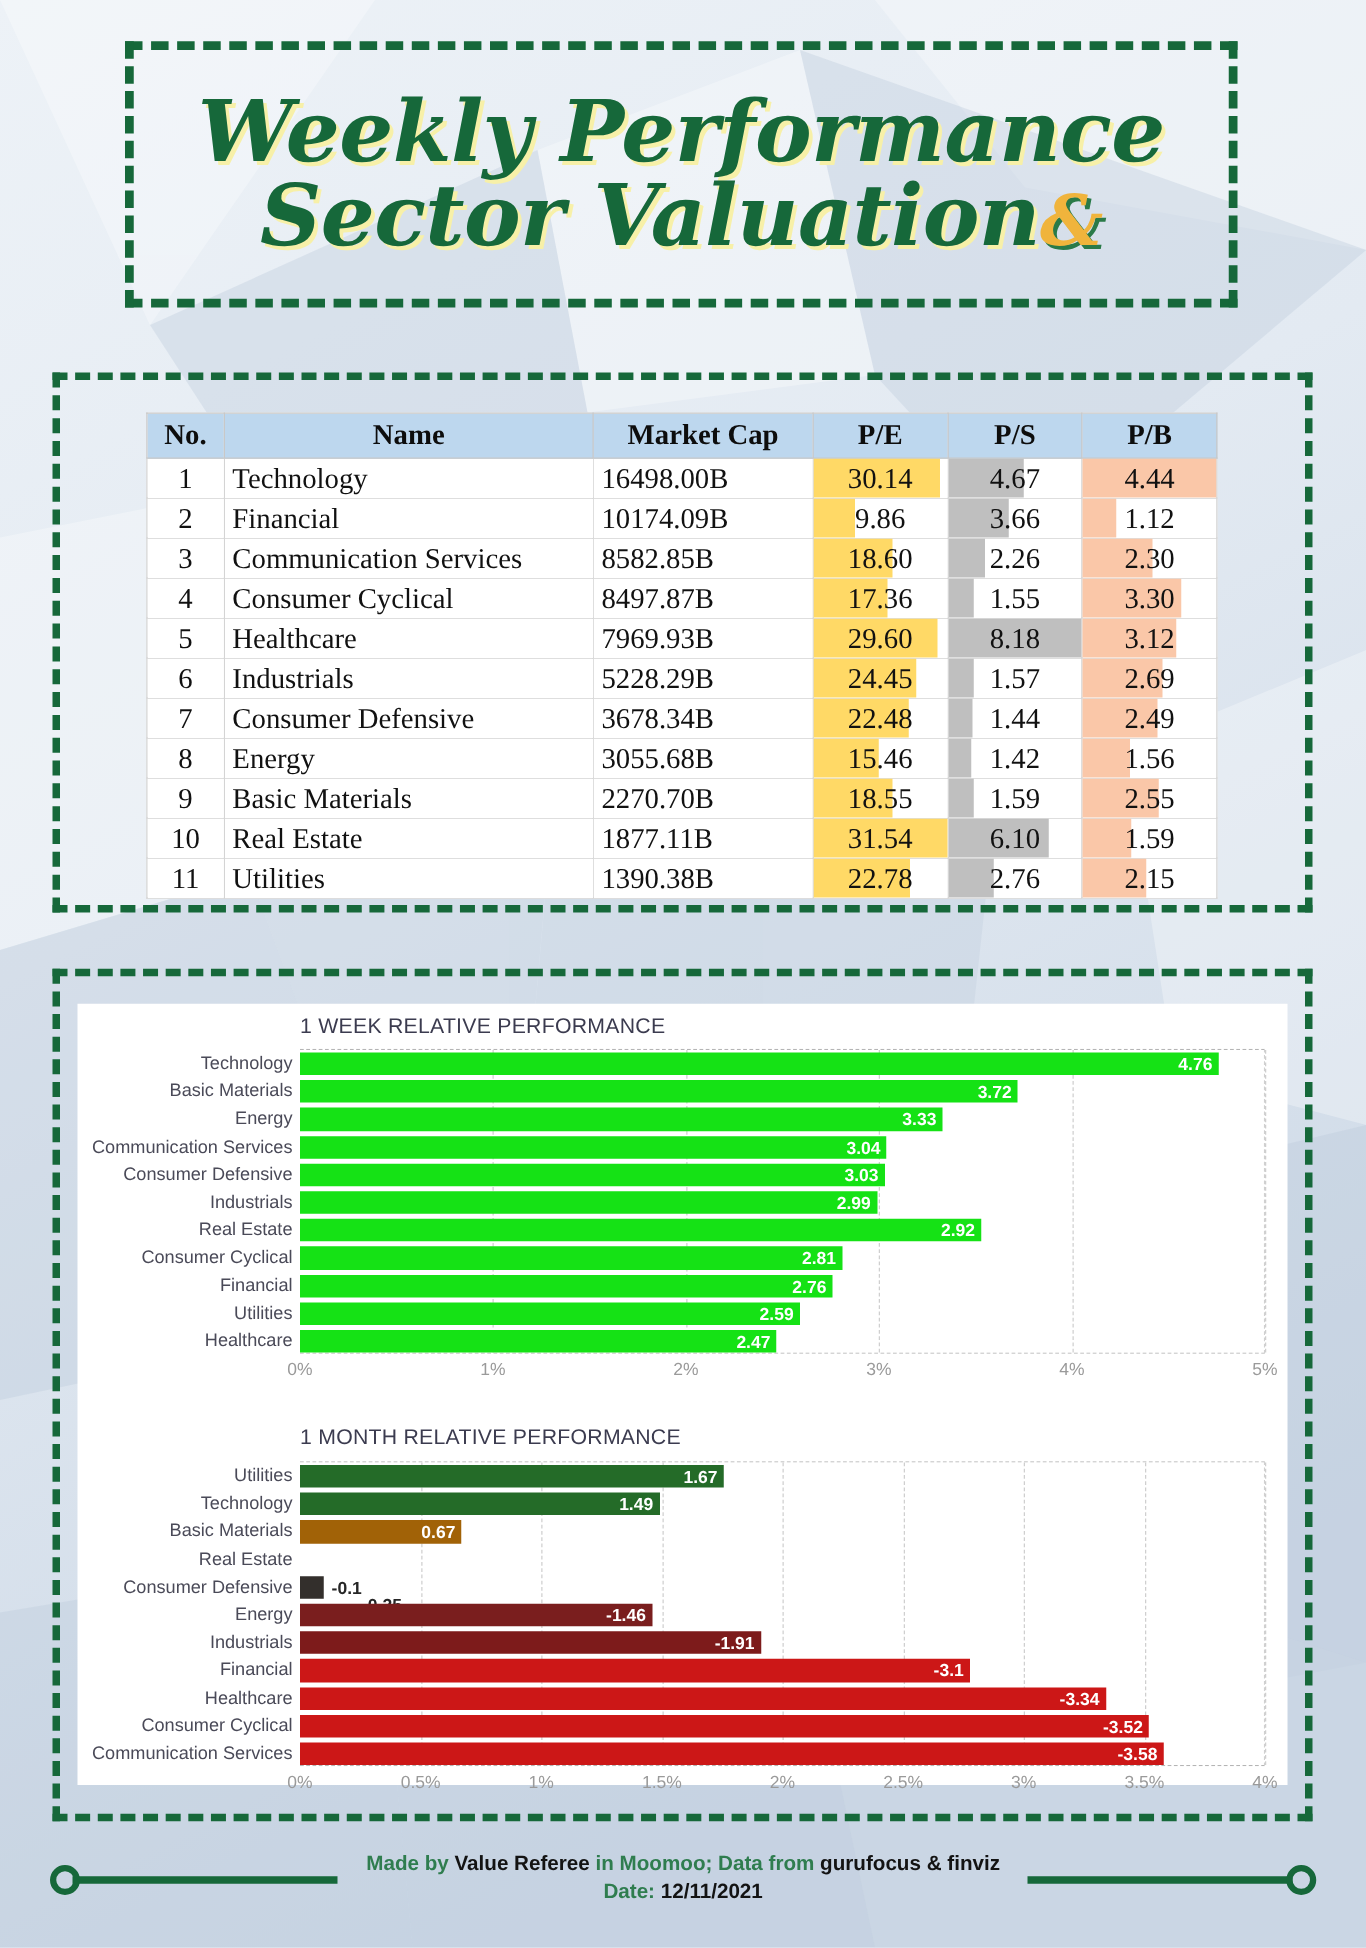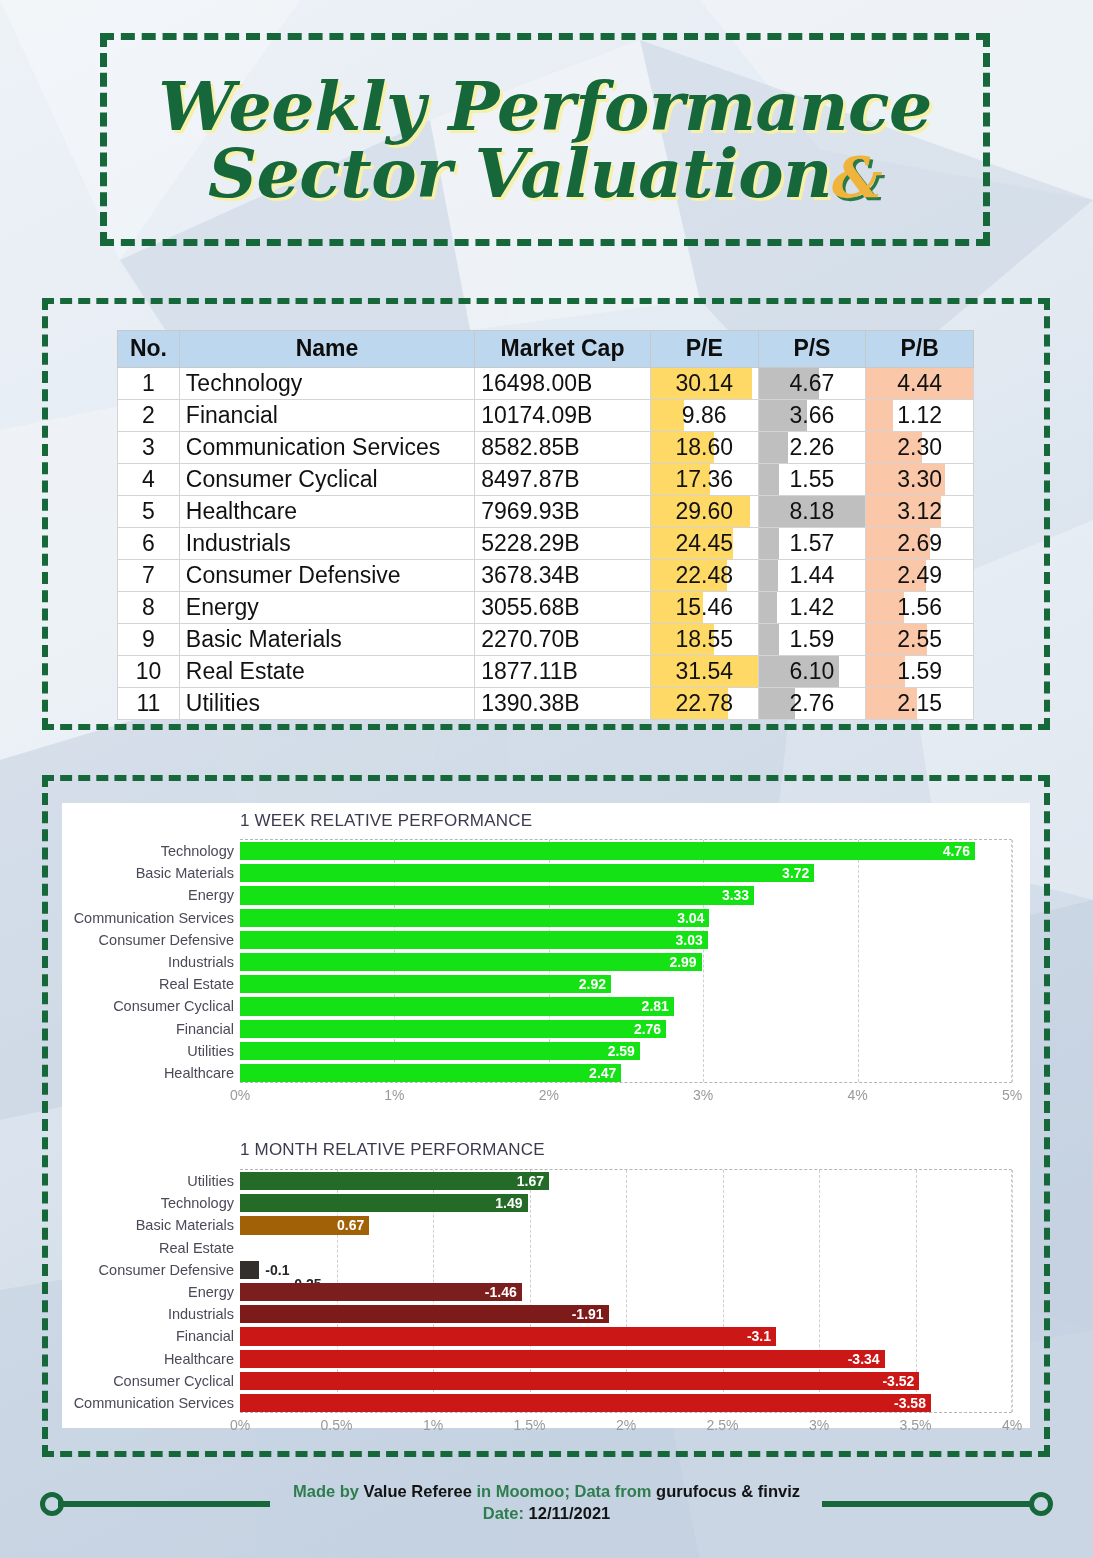--- a/index.html
+++ b/index.html
@@ -69,21 +69,21 @@
   .table-wrap {
     position: absolute;
     left: 117px;
     top: 330px;
     width: 857px;
     z-index: 3;
   }
   table.valtable {
     width: 100%;
     border-collapse: collapse;
-    font-family: Liberation Sans, sans-serif;
+    font-family: Liberation Serif, serif;
     background: #ffffff;
   }
   table.valtable th {
     background: #bdd7ee;
     color: #0d0d0d;
     font-size: 23px;
     font-weight: bold;
     text-align: center;
     padding: 4px 0 5px 0;
     border: 1px solid #c8c8c8;
@@ -549,21 +549,21 @@
           </div>
         </div>
         <div class="row" style="height: 22.2px;">
           <div class="rowlabel">Industrials</div>
           <div class="bar" style="width: 461.656px; background: rgb(21, 226, 21);">
             <div class="barlabel">2.99</div>
           </div>
         </div>
         <div class="row" style="height: 22.2px;">
           <div class="rowlabel">Real Estate</div>
-          <div class="bar" style="width: 371px; background: rgb(21, 226, 21); padding-left: 20px;">
+          <div class="bar" style="width: 545px; background: rgb(21, 226, 21); padding-left: 20px;">
             <div class="barlabel">2.92</div>
           </div>
         </div>
         <div class="row" style="height: 22.2px;">
           <div class="rowlabel">Consumer Cyclical</div>
           <div class="bar" style="width: 433.864px; background: rgb(21, 226, 21);">
             <div class="barlabel">2.81</div>
           </div>
         </div>
         <div class="row" style="height: 22.2px;">
@@ -601,21 +601,21 @@
         <div class="gridline" style="left: 96.5px;"></div>
         <div class="gridline" style="left: 193px;"></div>
         <div class="gridline" style="left: 289.5px;"></div>
         <div class="gridline" style="left: 386px;"></div>
         <div class="gridline" style="left: 482.5px;"></div>
         <div class="gridline" style="left: 579px;"></div>
         <div class="gridline" style="left: 675.5px;"></div>
         <div class="gridline" style="left: 772px;"></div>
         <div class="row" style="height: 22.2px;">
           <div class="rowlabel">Utilities</div>
-          <div class="bar" style="width: 309px; background: rgb(36, 107, 40);">
+          <div class="bar" style="width: 339px; background: rgb(36, 107, 40);">
             <div class="barlabel">1.67</div>
           </div>
         </div>
         <div class="row" style="height: 22.2px;">
           <div class="rowlabel">Technology</div>
           <div class="bar" style="width: 287.57px; background: rgb(36, 107, 40);">
             <div class="barlabel">1.49</div>
           </div>
         </div>
         <div class="row" style="height: 22.2px;">

